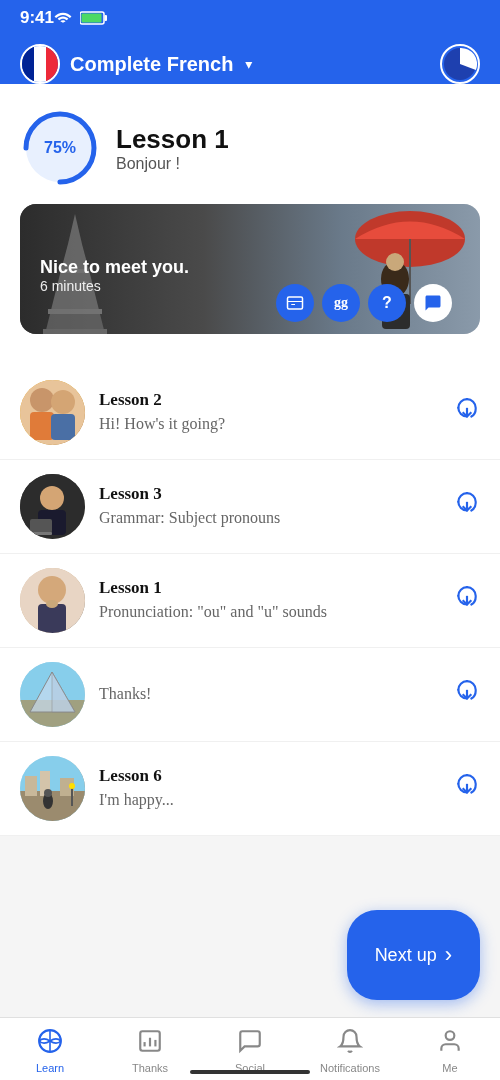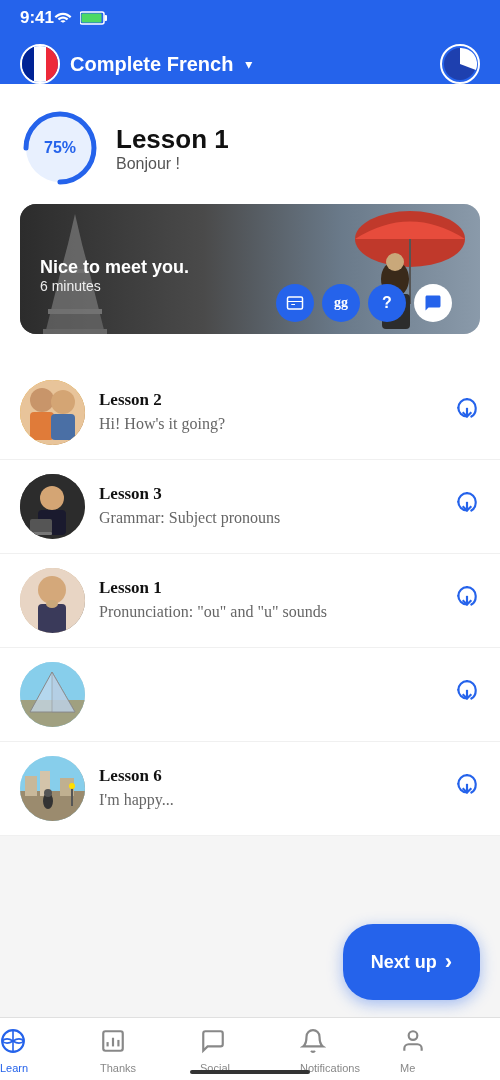--- a/index.html
+++ b/index.html
@@ -223,23 +223,23 @@
     }
 
     
     .next-up-btn {
       position: fixed;
       bottom: 80px;
       right: 20px;
       background: #2563eb;
       color: white;
       border-radius: 30px;
-      padding: 25px 28px;
+      padding: 32px 28px;
       font-size: 18px;
-      font-weight: 700;
+      font-weight: 400;
       display: flex;
       align-items: center;
       gap: 8px;
       box-shadow: 0 4px 15px rgba(37,99,235,0.4);
       cursor: pointer;
       z-index: 100;
     }
 
     
     .bottom-nav {
@@ -250,20 +250,21 @@
       border-top: 1px solid #e0e0e0;
       display: flex;
       align-items: flex-start;
       padding: 10px 0 6px;
       z-index: 200;
     }
     .nav-item {
       flex: 1;
       display: flex;
       flex-direction: column;
+      align-items: center;
       gap: 4px;
       cursor: pointer;
     }
     .nav-icon {
       font-size: 24px;
       line-height: 1;
     }
     .nav-label {
       font-size: 11px;
       color: #888;
@@ -491,20 +492,21 @@
         <svg width="65" height="65" viewBox="0 0 65 65">
 
           <rect width="65" height="65" fill="#87CEEB"></rect>
           <rect x="0" y="38" width="65" height="27" fill="#a0a080"></rect>
 
           <polygon points="32,10 10,50 55,50" fill="rgba(200,220,240,0.7)" stroke="#888" stroke-width="1"></polygon>
           <polygon points="32,10 32,50 55,50" fill="rgba(180,200,220,0.5)" stroke="#888" stroke-width="0.5"></polygon>
         </svg>
       </div>
       <div class="lesson-info">
+        <p>Thanks!</p>
       </div>
       <div class="download-btn">
         <svg width="26" height="26" viewBox="0 0 24 24" fill="none" stroke="#2563eb" stroke-width="2">
           <path d="M12 2a8 8 0 0 0-8 8" stroke-linecap="round"></path>
           <path d="M20 10a8 8 0 0 0-8-8" stroke-linecap="round"></path>
           <path d="M4 10a8 8 0 0 0 8 8" stroke-linecap="round"></path>
           <path d="M16 18a8 8 0 0 0 4-7" stroke-linecap="round"></path>
           <polyline points="8,14 12,18 16,14"></polyline>
           <line x1="12" y1="18" x2="12" y2="10"></line>
         </svg>

